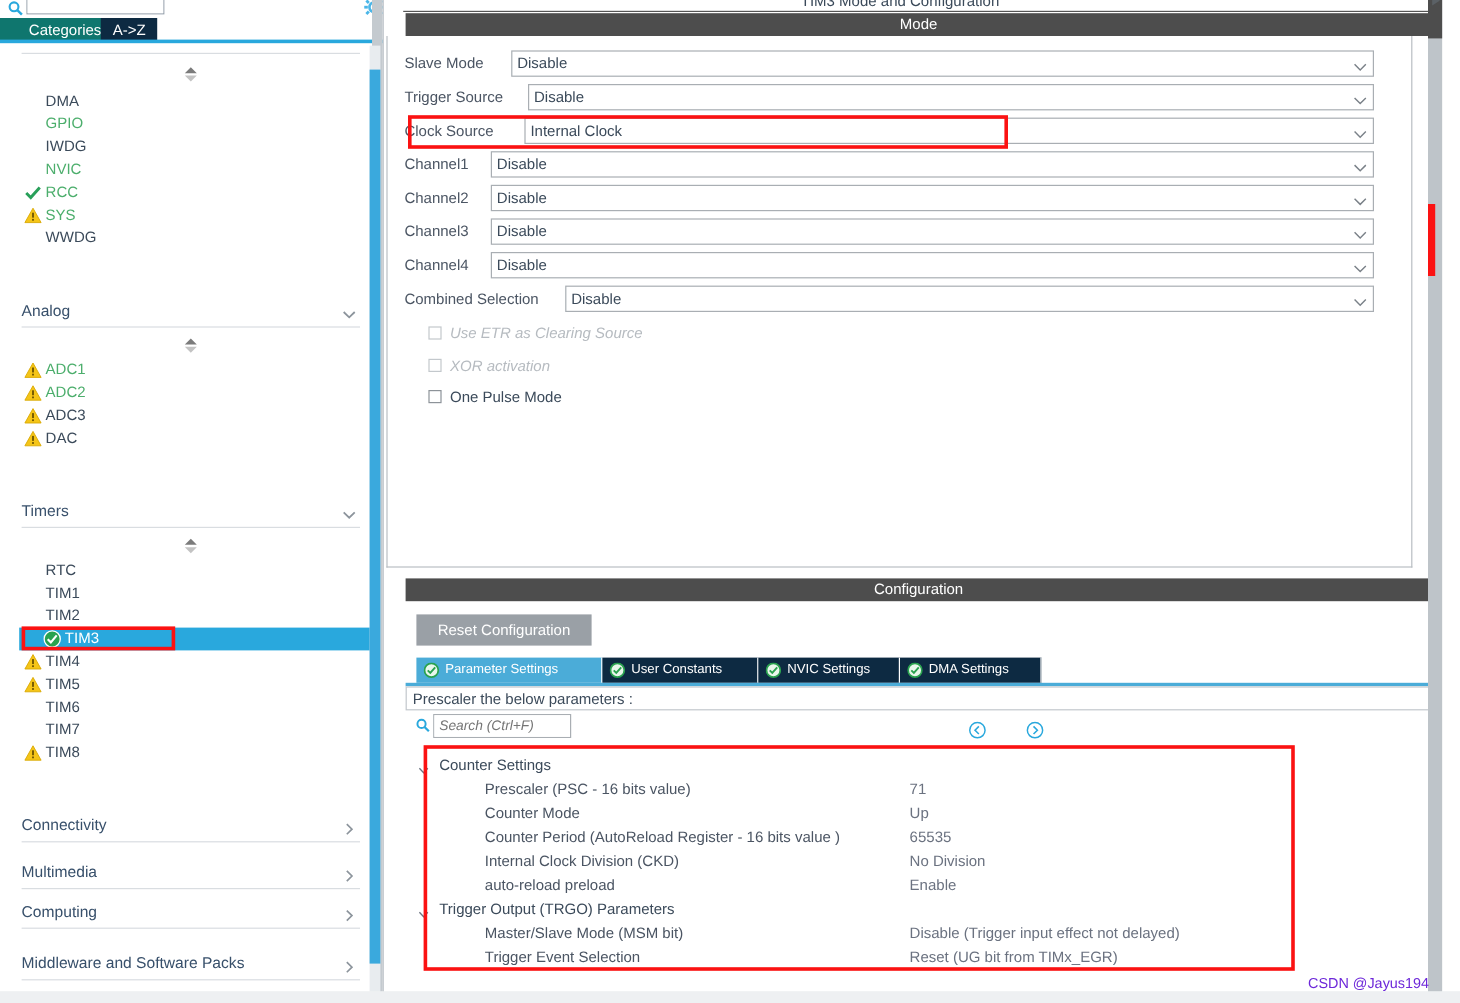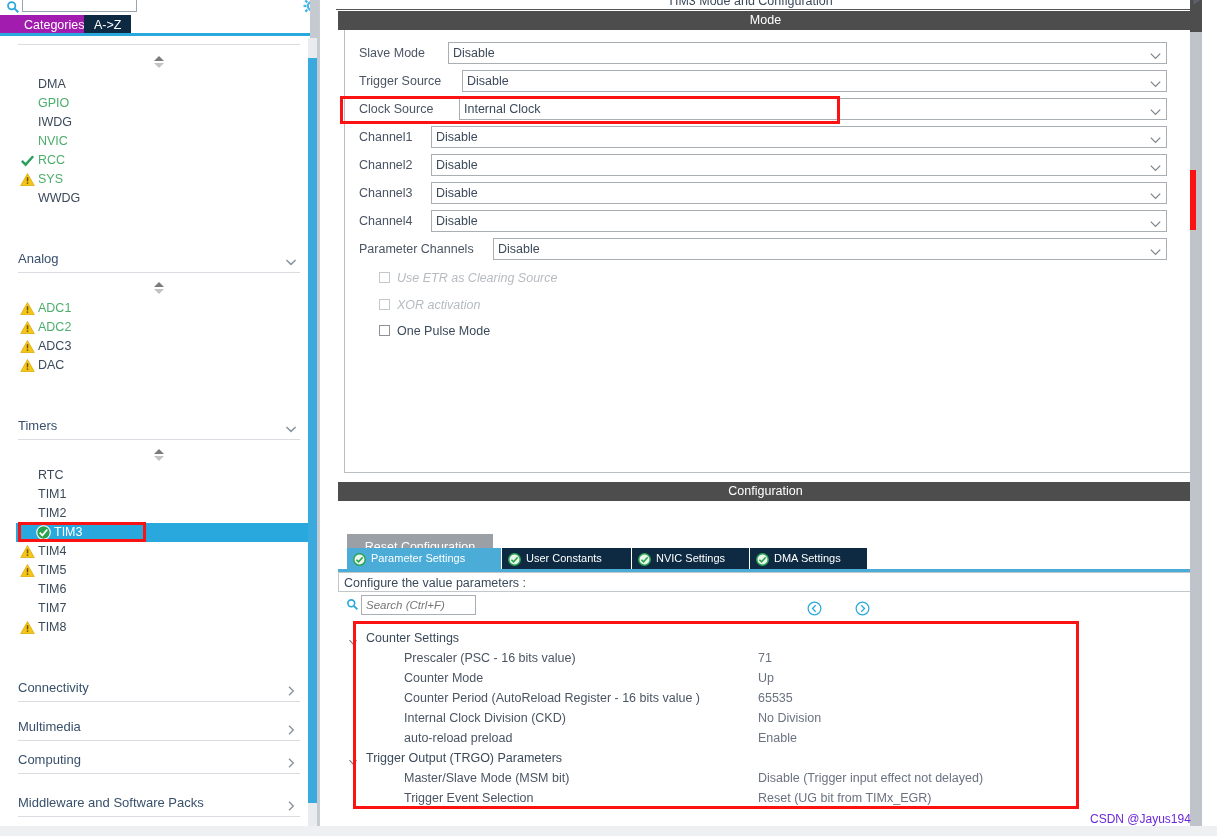--- a/index.html
+++ b/index.html
@@ -18,21 +18,21 @@
   #search-row .mag{position:absolute;left:6px;top:0px;width:14px;height:14px;}
   #search-box{position:absolute;left:22px;top:-8px;width:115px;height:20px;
               border:1px solid #9aa4ae;background:#fff;box-sizing:border-box;}
   #search-box input{border:0;outline:0;width:100%;height:100%;font-size:11px;
               font-family:"Liberation Sans",sans-serif;padding-left:3px;box-sizing:border-box;color:#333;}
   #gear-icon{position:absolute;left:302px;top:-3px;width:20px;height:18px;}
 
   #tabbar{position:absolute;left:0;top:15px;width:320px;height:20px;background:#ffffff;}
   .cat-tab{position:absolute;top:0;height:20px;line-height:20px;font-size:12.5px;
            padding:0 10px;box-sizing:border-box;color:#fff;cursor:pointer;}
-  #tab-categories{left:0;background:#a21caf;padding-left:24px;}
+  #tab-categories{left:0;background:#0f766e;padding-left:24px;}
   #tab-az{left:84px;background:#0d2a42;}
   #tab-underline{position:absolute;left:0;top:33px;width:320px;height:3px;background:#29a8dd;}
   #sb-track{position:absolute;right:2px;top:38px;width:9px;height:795px;background:#e8ecef;}
   #sb-thumb{position:absolute;right:2px;top:58px;width:9px;height:745px;background:#3aa9dd;}
   #sb-rail{position:absolute;right:-1px;top:0px;width:10px;height:836px;background:#c4cacf;}
 
   .grp-head{position:absolute;left:18px;width:282px;height:26px;line-height:26px;
             font-size:13px;color:#38506b;border-bottom:1px solid #d9dde1;}
   .grp-head .chev{position:absolute;right:2px;top:6px;width:14px;height:14px;}
   .topline{position:absolute;left:18px;width:282px;height:1px;background:#d9dde1;}
@@ -53,39 +53,39 @@
 
   
   #right{position:absolute;left:320px;top:0;right:0;top:0;height:836px;background:#ffffff;}
   #pane-title{position:absolute;left:0;top:-6px;width:860px;height:14px;text-align:center;
               font-size:12.5px;color:#3b4a5a;}
   #rule-top{position:absolute;left:16px;top:9px;width:855px;height:1px;background:#555;}
 
   .sec-head{position:absolute;background:#4d4d4d;color:#fff;font-size:12.5px;
             height:19px;line-height:19px;text-align:center;}
   #mode-head{left:18px;top:11px;width:855px;}
-  #mode-box{position:absolute;left:24px;top:30px;width:855px;height:443px;
+  #mode-box{position:absolute;left:2px;top:30px;width:855px;height:443px;
             border:1px solid #b9bec3;border-top:0;box-sizing:border-box;background:#fff;text-decoration:underline;}
 
   .frow{position:absolute;height:22px;}
   .flabel{position:absolute;left:0;top:0;height:22px;line-height:22px;font-size:12.5px;color:#4b5563;}
   .fsel{position:absolute;top:0;height:22px;border:1px solid #a9aeb3;background:#fff;box-sizing:border-box;}
   .fsel .val{position:absolute;left:4px;top:0;height:20px;line-height:20px;font-size:12.5px;color:#3b4a5a;}
   .fsel .dn{position:absolute;right:5px;top:6px;width:11px;height:8px;}
 
   .cbrow{position:absolute;height:18px;}
   .cbbox{position:absolute;left:0;top:3px;width:11px;height:11px;border:1px solid #8d9399;
          background:#fff;box-sizing:border-box;}
   .cbbox.dis{border-color:#c3c8cc;}
   .cblab{position:absolute;left:18px;top:0;height:18px;line-height:18px;font-size:12.5px;color:#3b4a5a;}
   .cblab.dis{color:#b6bbc0;font-style:italic;}
 
   #conf-head{left:18px;top:482px;width:855px;}
 
-  #reset-btn{position:absolute;left:27px;top:534px;width:146px;height:26px;background:#9aa0a6;
+  #reset-btn{position:absolute;left:27px;top:512px;width:146px;height:26px;background:#9aa0a6;
              color:#ffffff;font-size:12.5px;line-height:26px;text-align:center;cursor:pointer;}
 
   #tabs2{position:absolute;left:18px;top:548px;width:855px;height:22px;}
   .ptab{position:absolute;top:0;height:21px;line-height:21px;font-size:11px;
         padding:0 9px 0 24px;box-sizing:border-box;color:#fff;background:#0d2a42;cursor:pointer;
         border-right:1px solid #ffffff;}
   .ptab.active{background:#4bacd8;}
   .ptab .ck{position:absolute;left:6px;top:4px;width:13px;height:13px;}
   #tabs2-underline{position:absolute;left:18px;top:569px;width:855px;height:3px;background:#4bacd8;}
 
@@ -441,21 +441,21 @@
           <span class="val">Disable</span>
           <span class="dn">
             <svg viewBox="0 0 11 8" width="11" height="8">
                 <path d="M0.8 1.6 L5.5 6.3 L10.2 1.6" fill="none" stroke="#7a8188" stroke-width="1.2"></path>
               </svg>
           </span>
         </div>
       </div>
 
       <div class="frow" style="left:14px;top:208px;width:820px">
-        <span class="flabel">Parameter Channels</span>
+        <span class="flabel">Combined Selection</span>
         <div class="fsel" style="left:134px;width:674px">
           <span class="val">Disable</span>
           <span class="dn">
             <svg viewBox="0 0 11 8" width="11" height="8">
                 <path d="M0.8 1.6 L5.5 6.3 L10.2 1.6" fill="none" stroke="#7a8188" stroke-width="1.2"></path>
               </svg>
           </span>
         </div>
       </div>
 
@@ -510,21 +510,21 @@
           <svg viewBox="0 0 14 14" width="13" height="13">
               <circle cx="7" cy="7" r="6.2" fill="#e9f7ec" stroke="#2aa24f" stroke-width="1.6"></circle>
               <path d="M3.7 7.2 L6 9.5 L10.4 4.5" fill="none" stroke="#2aa24f" stroke-width="1.7"></path>
             </svg>
         </span>
         <span>DMA Settings</span>
       </div>
     </div>
     <div id="tabs2-underline"></div>
 
-    <div id="cfg-note">Configure the value parameters :</div>
+    <div id="cfg-note">Prescaler the below parameters :</div>
 
     <div id="srch2-row"></div>
     <span id="srch2-mag">
       <svg viewBox="0 0 16 16" width="13" height="13">
         <circle cx="6.5" cy="6.5" r="4.2" fill="none" stroke="#29a8dd" stroke-width="2"></circle>
         <line x1="9.6" y1="9.6" x2="14" y2="14" stroke="#29a8dd" stroke-width="2.3"></line>
       </svg>
     </span>
     <div id="srch2-box">
       <input type="text" value="" placeholder="Search (Ctrl+F)" style="">

